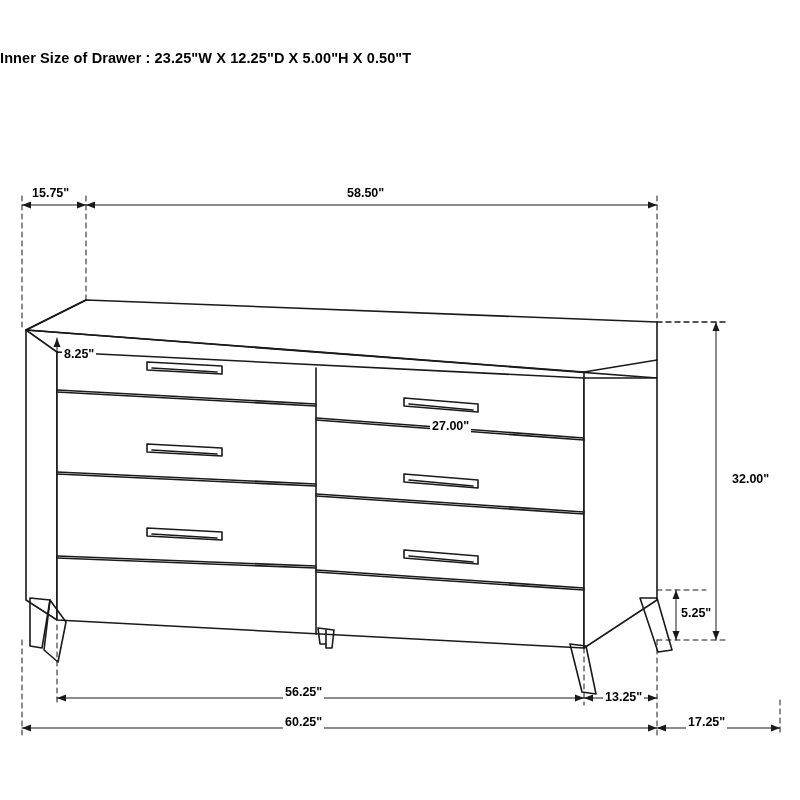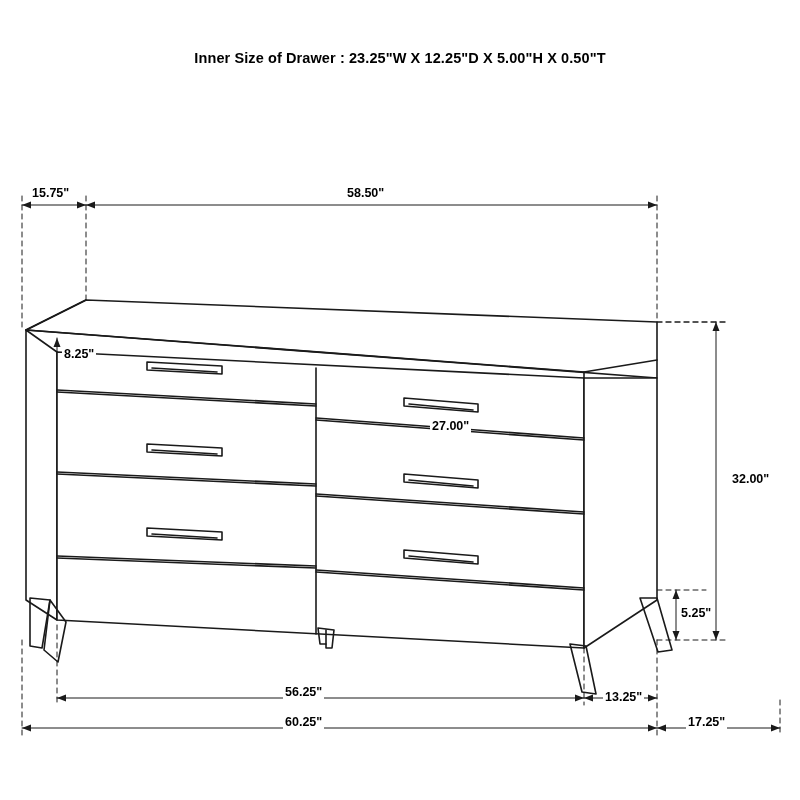--- a/index.html
+++ b/index.html
@@ -19,21 +19,21 @@
     position: absolute;
     left: 0; top: 0;
     width: 800px;
     height: 800px;
   }
   #title {
     position: absolute;
     left: 0;
     top: 50px;
     width: 800px;
-    text-align: center;
+    text-align: left;
     font-size: 14.5px;
     font-weight: bold;
     letter-spacing: 0.1px;
   }
   svg#diagram {
     position: absolute;
     left: 0;
     top: 0;
     width: 800px;
     height: 800px;

